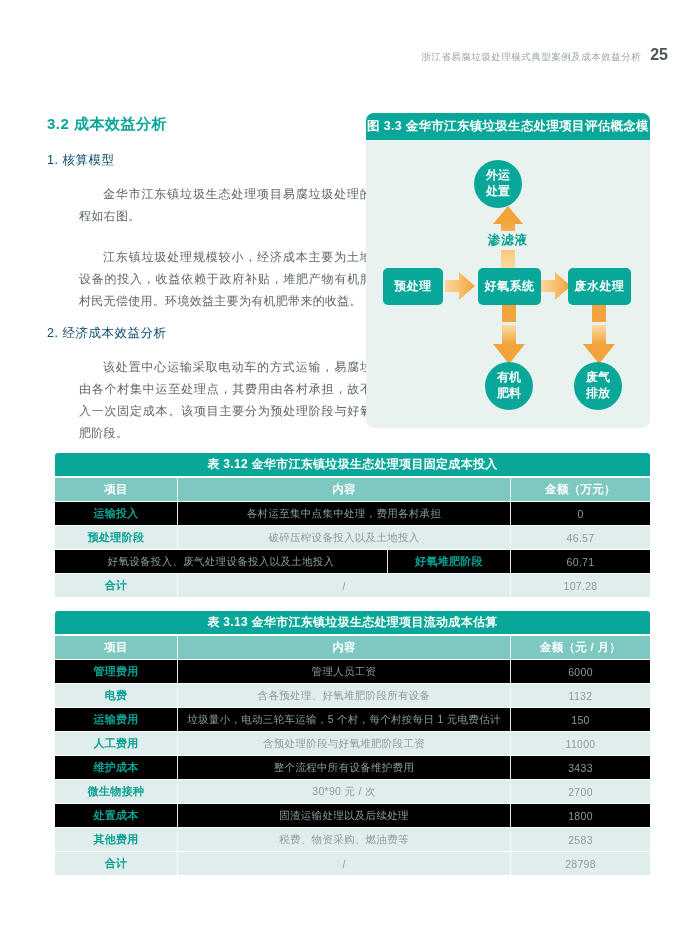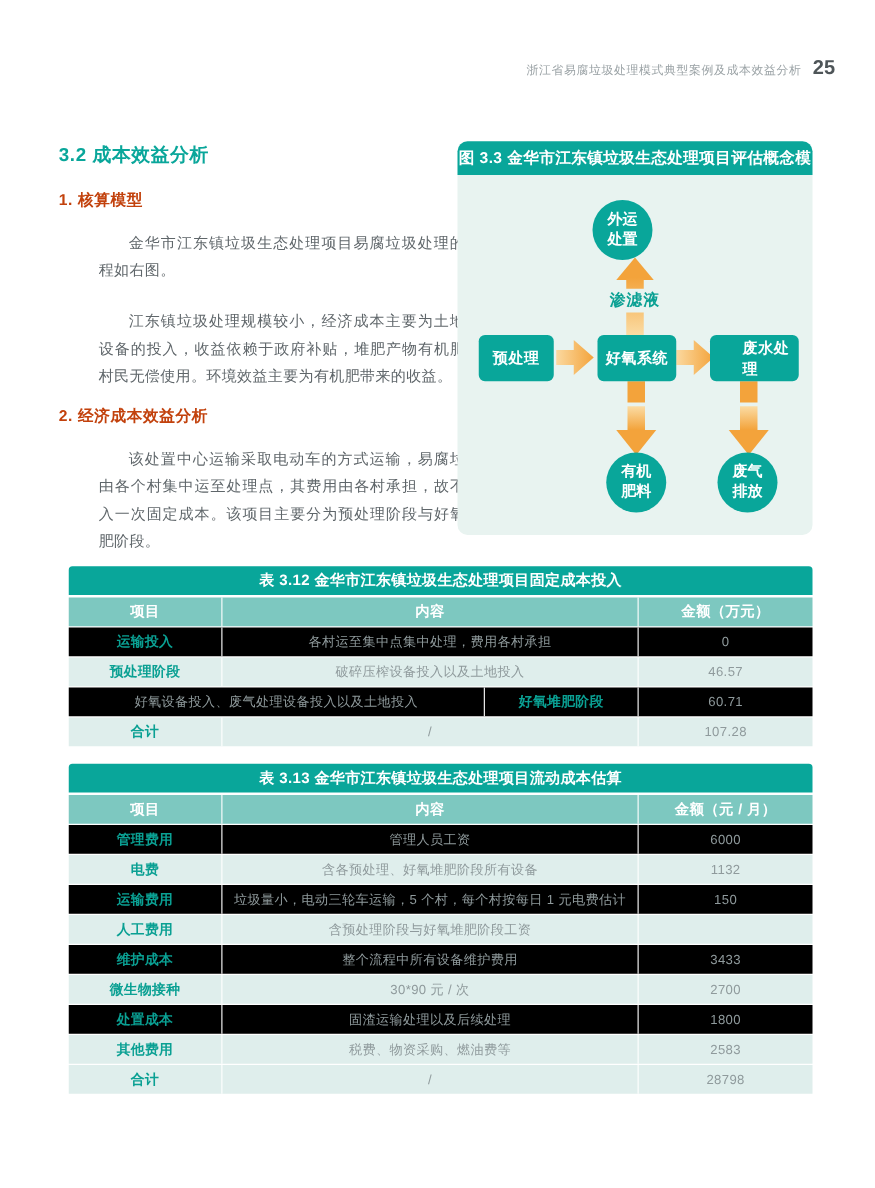--- a/index.html
+++ b/index.html
@@ -6,41 +6,41 @@
   body{font-family:"Liberation Sans","DejaVu Sans",sans-serif;background:#fff;}
   .page{position:relative;width:700px;height:950px;background:#ffffff;overflow:hidden;}
 
   
   .pg-header{position:absolute;top:46px;right:32px;display:flex;align-items:baseline;gap:9px;}
   .pg-header .htitle{font-size:9.5px;color:#9aa2a5;letter-spacing:.5px;}
   .pg-header .hnum{font-size:16px;font-weight:bold;color:#4e5558;}
 
   
   .sec-title{position:absolute;left:47px;top:115px;font-size:15px;font-weight:bold;color:#09a69a;letter-spacing:.5px;}
-  .sub-head{position:absolute;left:47px;font-size:12.5px;font-weight:bold;color:#c2410c;letter-spacing:.5px;}
+  .sub-head{position:absolute;left:47px;font-size:12.5px;font-weight:normal;color:#0c4a6e;letter-spacing:.5px;}
   .sub1{top:152px;}
   .sub2{top:325px;}
   .para{position:absolute;left:47px;width:306px;font-size:12px;line-height:22px;color:#5f666a;text-align:justify;text-indent:2em;letter-spacing:.3px;margin-left:32px;}
   .para1{top:183px;}
   .para2{top:246px;}
   .para3{top:356px;}
 
   
   .fig{position:absolute;left:366px;top:113px;width:284px;}
   .fig-title{height:27px;line-height:27px;background:#09a69a;color:#fff;font-size:12.5px;font-weight:bold;text-align:center;border-radius:8px 8px 0 0;letter-spacing:.3px;}
   .fig-body{position:relative;width:284px;height:288px;background:#e8f3f0;border-radius:0 0 8px 8px;}
   .fig-svg{position:absolute;left:0;top:0;}
   .circle{position:absolute;width:48px;height:48px;border-radius:50%;background:#09a69a;color:#fff;font-size:12px;font-weight:bold;display:flex;align-items:center;justify-content:center;text-align:center;line-height:1.3;white-space:pre-line;}
   .c-top{left:108px;top:20px;}
   .c-b1{left:119px;top:222px;}
   .c-b2{left:208px;top:222px;}
   .fbox{position:absolute;top:128px;height:37px;background:#09a69a;border-radius:5px;color:#fff;font-size:12px;font-weight:bold;display:flex;align-items:center;justify-content:center;letter-spacing:.5px;}
   .fb1{left:17px;width:60px;}
   .fb2{left:112px;width:63px;}
-  .fb3{left:202px;width:45px;padding-left:26px;}
+  .fb3{left:202px;width:63px;}
   .leachate{position:absolute;left:106px;top:91px;width:72px;text-align:center;background:#e8f3f0;color:#0aa093;font-size:12.5px;font-weight:bold;padding:1px 0;letter-spacing:1px;}
 
   
   .tbl{position:absolute;left:55px;width:595px;}
   .tbl-title{height:23px;line-height:23px;background:#09a69a;color:#fff;font-weight:bold;font-size:12px;text-align:center;border-radius:3px 3px 0 0;letter-spacing:.3px;}
   .tbl-row{display:flex;height:23px;margin-top:1px;}
   .tbl-head{background:#7dc8c0;margin-top:2px;}
   .tbl-head .cell{color:#fff;font-weight:bold;font-size:11.5px;}
   .cell{display:flex;align-items:center;justify-content:center;text-align:left;font-size:10.5px;color:#8f9a9c;letter-spacing:.3px;}
   .cell.c1{width:122px;border-right:1px solid rgba(255,255,255,.9);}
@@ -170,20 +170,21 @@
       <div class="cell c3">1132</div>
     </div>
     <div class="tbl-row r-odd">
       <div class="cell c1">运输费用</div>
       <div class="cell c2">垃圾量小，电动三轮车运输，5 个村，每个村按每日 1 元电费估计</div>
       <div class="cell c3">150</div>
     </div>
     <div class="tbl-row r-even">
       <div class="cell c1">人工费用</div>
       <div class="cell c2">含预处理阶段与好氧堆肥阶段工资</div>
+      <div class="cell c3">11000</div>
     </div>
     <div class="tbl-row r-odd">
       <div class="cell c1">维护成本</div>
       <div class="cell c2">整个流程中所有设备维护费用</div>
       <div class="cell c3">3433</div>
     </div>
     <div class="tbl-row r-even">
       <div class="cell c1">微生物接种</div>
       <div class="cell c2">30*90 元 / 次</div>
       <div class="cell c3">2700</div>

